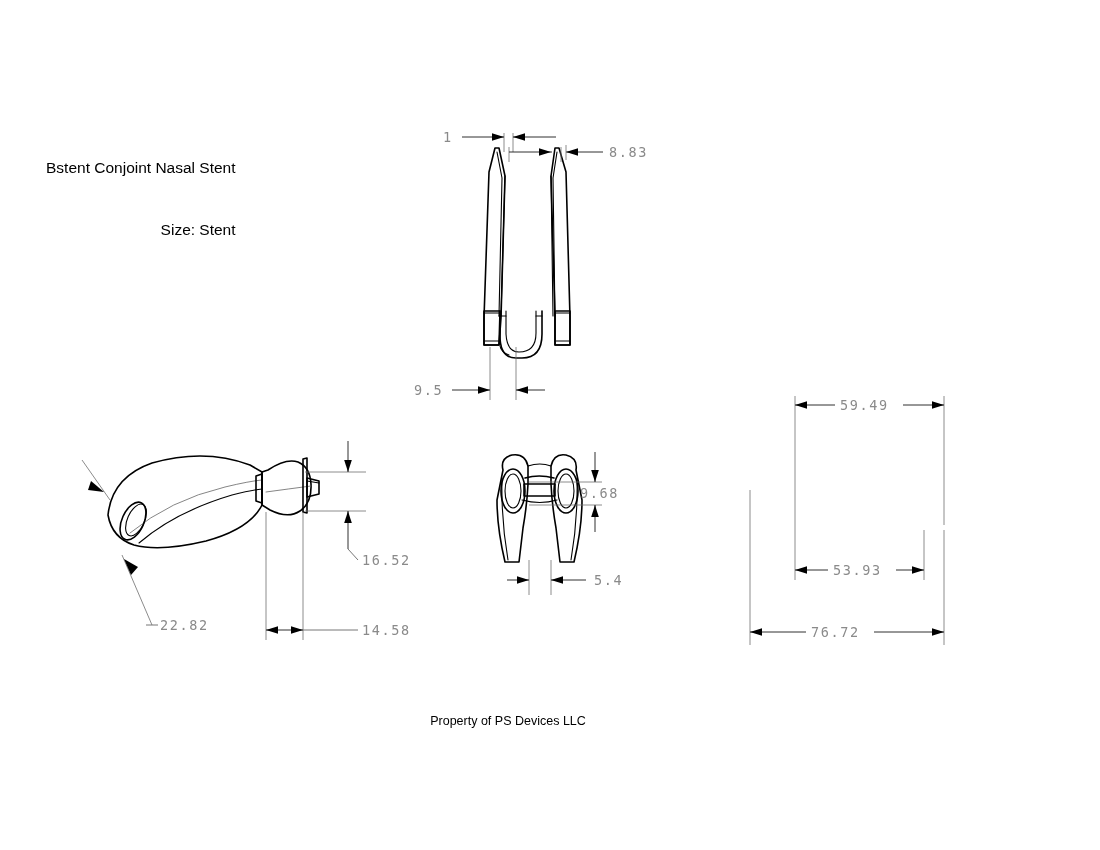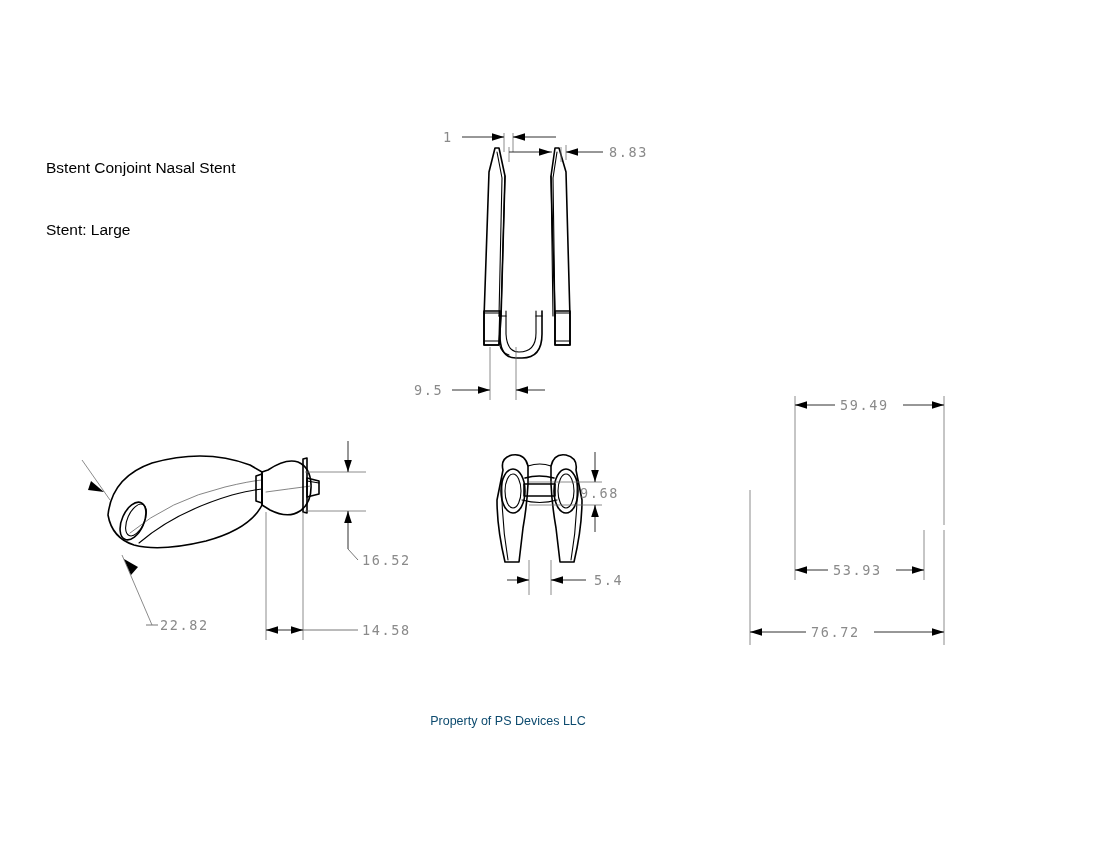--- a/index.html
+++ b/index.html
@@ -23,29 +23,30 @@
   }
   .title-block {
     position: absolute;
     left: 46px;
     top: 117px;
     line-height: 20.5px;
     color: #000000;
     font-size: 15.5px;
     font-family: "Liberation Sans", sans-serif;
     white-space: pre;
+    text-align: right;
   }
   .title-block div { white-space: pre; }
   .footer {
     position: absolute;
     left: 0;
     top: 714px;
     width: 1016px;
     text-align: center;
-    color: #0c4a6e;
+    color: #000000;
     font-size: 12.5px;
     font-family: "Liberation Sans", sans-serif;
   }
   svg.draw {
     position: absolute;
     top: 0; left: 0;
     width: 1100px;
     height: 850px;
   }
   .obj {
@@ -92,21 +93,21 @@
     letter-spacing: 1.6px;
   }
 </style>
 </head>
 <body>
 
 <div id="sheet">
 
   <div class="title-block">
     <div>Bstent Conjoint Nasal Stent</div>
-    <div>Stent: Large</div>
+    <div>Size: Stent</div>
   </div>
 
   <svg class="draw" viewBox="0 0 1100 850">
 
     <g>
 
       <path class="obj" d="M489,172 L484,318 L484,345 L499,345 L501,318 L505,176 L499,148 L495,148 Z"></path>
 
       <path class="obj-thin" d="M497,152 L502,178 L499,316"></path>
       <path class="obj-thin" d="M505,176 L501,316"></path>

